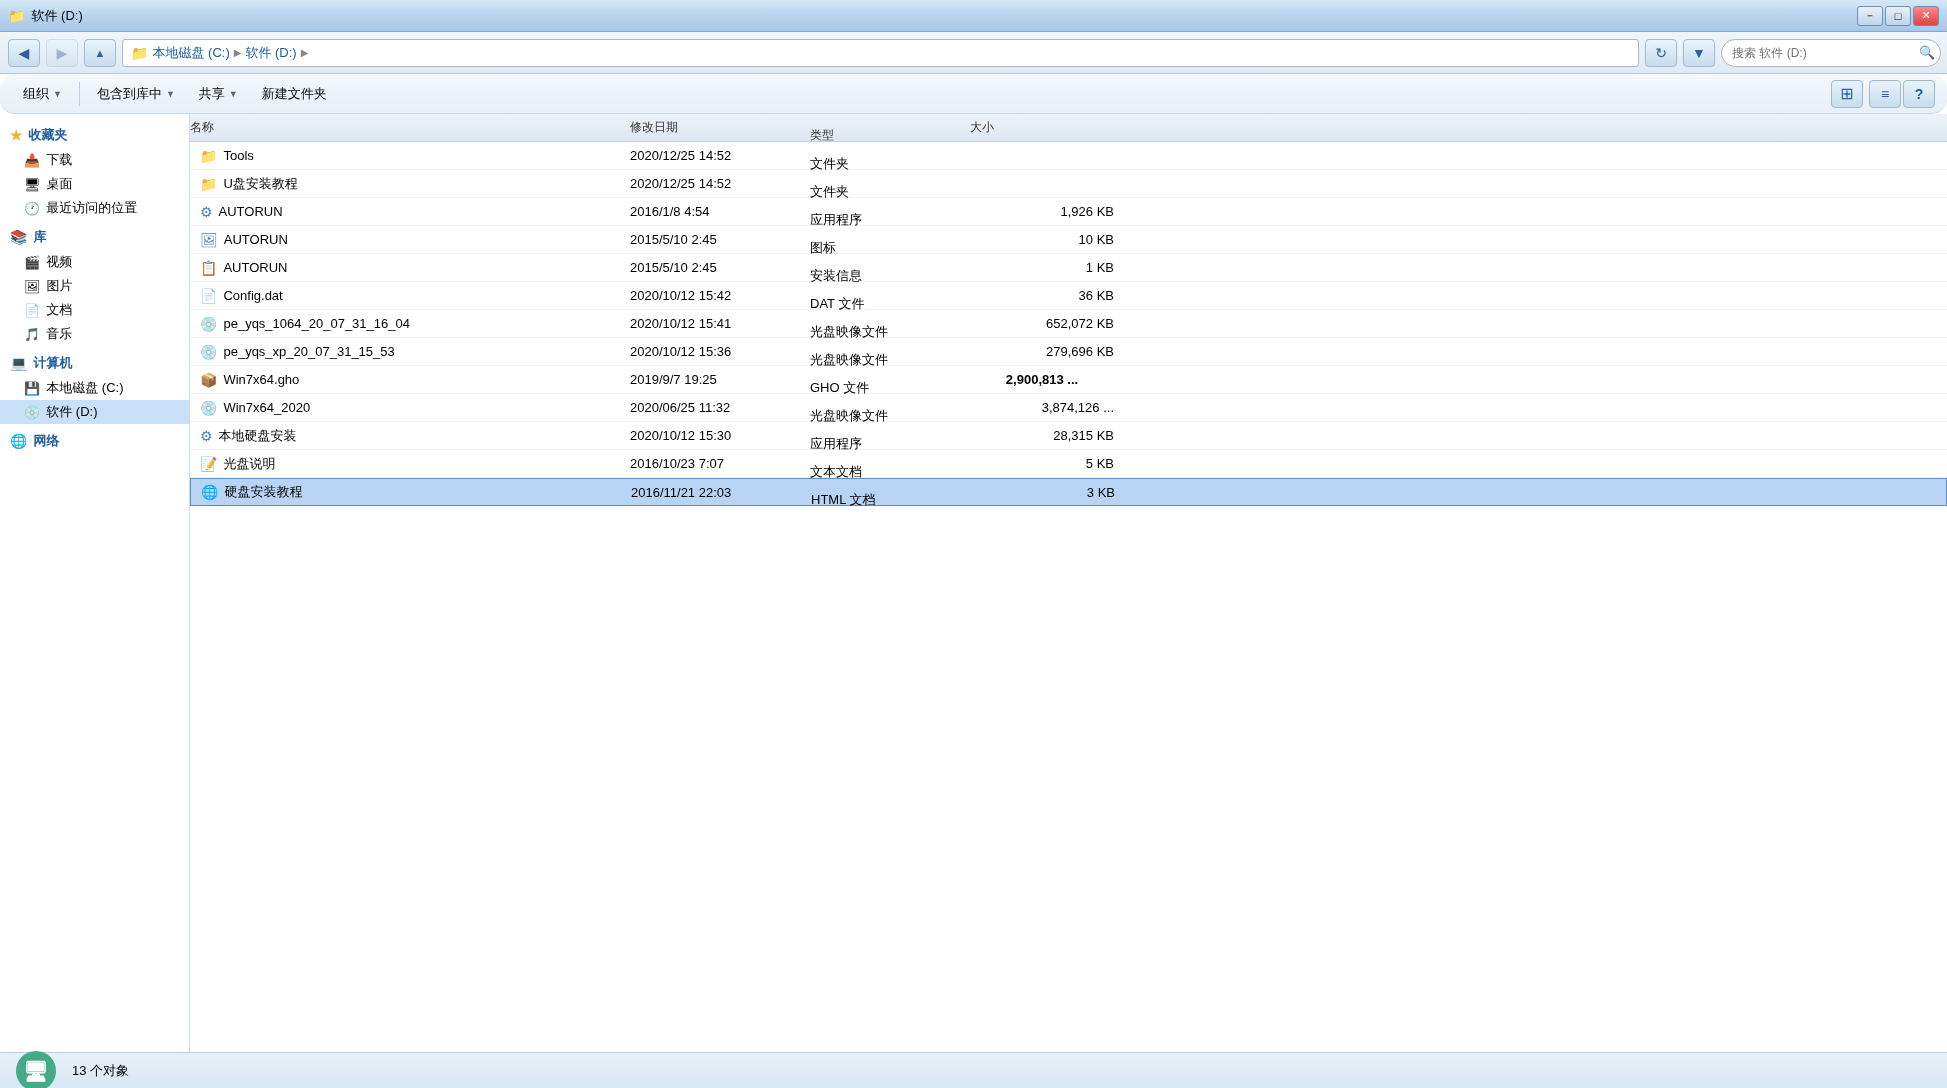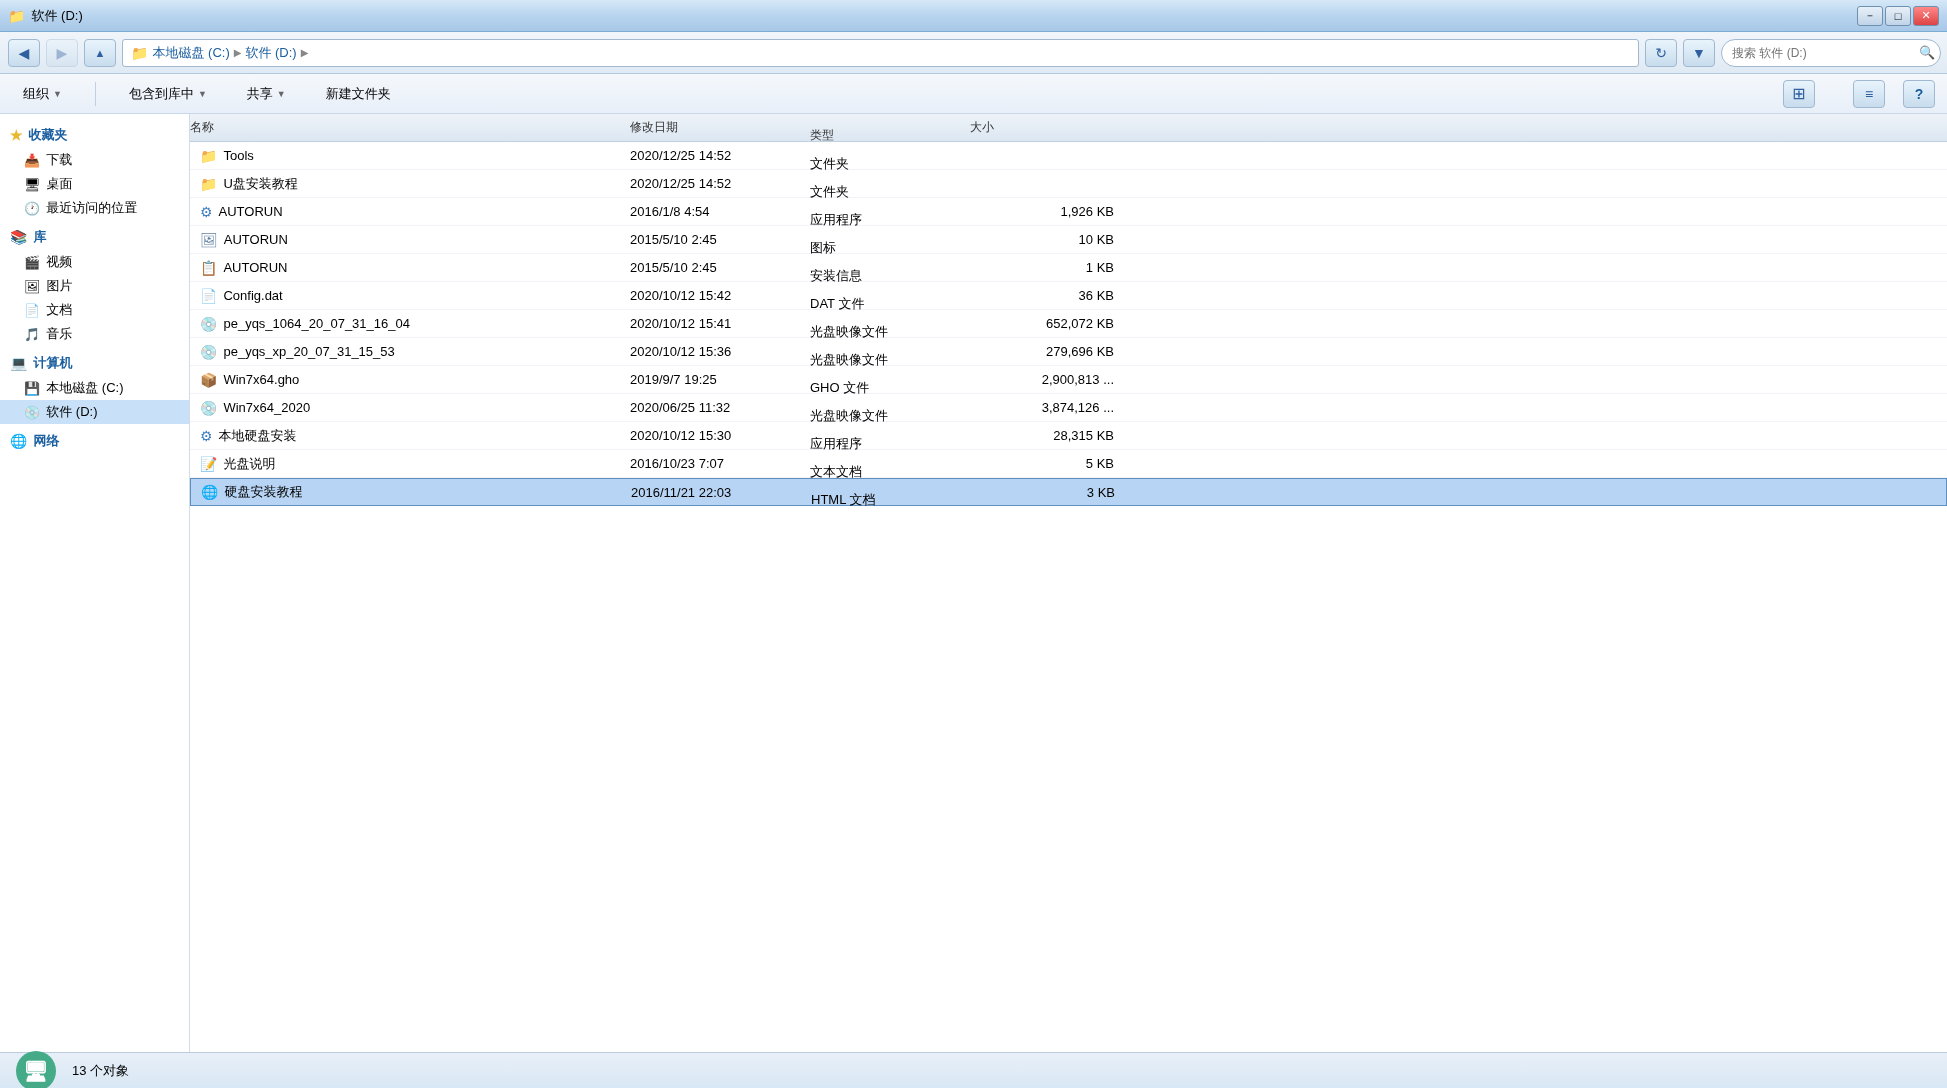--- a/index.html
+++ b/index.html
@@ -83,22 +83,23 @@
       cursor: pointer; color: #666; font-size: 13px;
     }
 
     
     .toolbar {
       background: linear-gradient(to bottom, #f5f8fc, #e8eff8);
       height: 40px;
       display: flex;
       align-items: center;
       padding: 0 12px;
-      gap: 18px;
+      gap: 2px;
       border-bottom: 1px solid #c8d8e8;
+      border-radius: 15px;
     }
     .toolbar-btn {
       height: 28px;
       padding: 0 10px;
       border: 1px solid transparent;
       border-radius: 3px;
       background: transparent;
       cursor: pointer;
       display: flex; align-items: center; gap: 4px;
       font-size: 13px;
@@ -403,21 +404,21 @@
     <div class="col-type">光盘映像文件</div>
     <div class="col-size" style="text-align:right; padding-right:16px;">279,696 KB</div>
   </div>
         <div class="file-row">
     <div class="col-name">
       <span class="file-icon" style="color:#606060;">📦</span>
       <span>Win7x64.gho</span>
     </div>
     <div class="col-date">2019/9/7 19:25</div>
     <div class="col-type">GHO 文件</div>
-    <div class="col-size" style="text-align:right; padding-right:16px;">2,900,813 ...</div>
+    <div class="col-size" style="text-align:center; padding-right:16px;font-weight:bold;">2,900,813 ...</div>
   </div>
         <div class="file-row">
     <div class="col-name">
       <span class="file-icon" style="color:#8060c0;">💿</span>
       <span>Win7x64_2020</span>
     </div>
     <div class="col-date">2020/06/25 11:32</div>
     <div class="col-type">光盘映像文件</div>
     <div class="col-size" style="text-align:right; padding-right:16px;">3,874,126 ...</div>
   </div>

